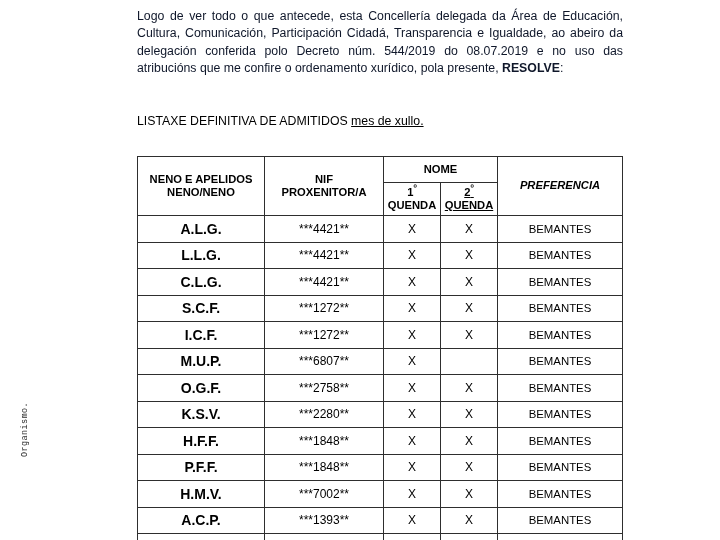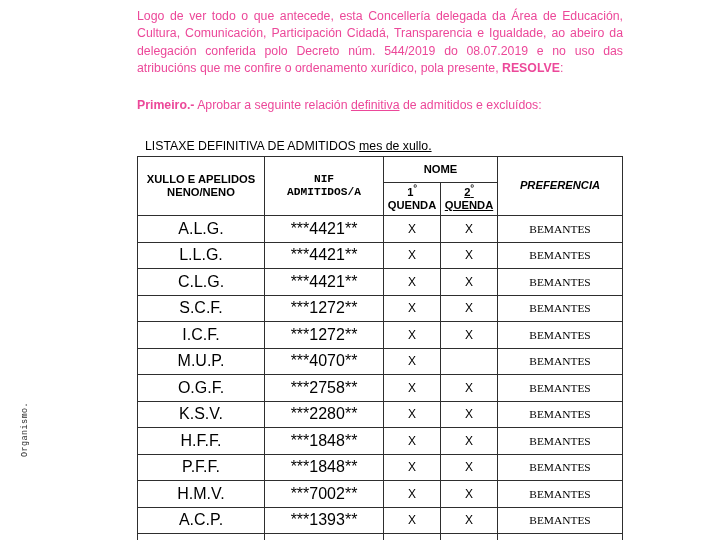--- a/index.html
+++ b/index.html
@@ -47,35 +47,35 @@
     left: 137px;
     top: 8px;
     width: 486px;
   }
 
   p.para {
     margin: 0;
     font-size: 12.3px;
     line-height: 17.4px;
     text-align: justify;
-    color: #ec4899;
+    color: #0f172a;
   }
 
   p.intro {
     text-align: justify;
   }
 
   .spacer-a { height: 19px; }
   .spacer-b { height: 16px; }
 
   b, .bold { font-weight: bold; }
   .uline { text-decoration: underline; }
 
   p.listaxe {
-    margin: 8px;
+    margin: 0;
     font-size: 12.3px;
     line-height: 17px;
   }
 
   
   table.admitidos {
     position: absolute;
     left: 137px;
     top: 156px;
     width: 486px;
@@ -91,67 +91,66 @@
     padding: 0;
     background: #ffffff;
   }
   table.admitidos th {
     font-weight: bold;
     font-size: 11.2px;
     line-height: 13.5px;
   }
 
   th.h-nome    { width: 126px; }
-  th.h-nif     { width: 118px; font-family: Liberation Mono, monospace; }
+  th.h-nif     { width: 118px; }
   th.h-q1      { width: 58px; }
   th.h-q2      { width: 60px; text-decoration: underline; }
   th.h-pref    { width: 124px; font-style: italic; }
 
   th.h-top { height: 25px; }
   th.h-sub { height: 32px; }
   th.h-tall { height: 57px; }
 
-  td.c-nome { height: 25.5px; font-size: 16px; }
-  td.c-nif  { height: 25.5px; font-size: 16px; }
+  td.c-nome { height: 25.5px; font-size: 14px; font-weight: bold; }
+  td.c-nif  { height: 25.5px; font-size: 12px; }
   td.c-q    { height: 25.5px; font-size: 12px; }
-  td.c-pref { height: 25.5px; font-size: 11.4px; font-family: Liberation Serif, serif; }
+  td.c-pref { height: 25.5px; font-size: 11.4px; }
 
   .ord { font-size: 9px; vertical-align: super; line-height: 0; }
 </style>
 </head>
 <body>
 
 <div class="page">
 
   <div class="margin-stamp">Organismo.</div>
 
   <div class="content">
 
     <p class="para intro"><span>Logo de ver todo o que antecede, esta Concellería delegada da Área de Educación, Cultura, Comunicación, Participación Cidadá, Transparencia e Igualdade, ao abeiro da delegación conferida polo Decreto núm. 544/2019 do 08.07.2019 e no uso das atribucións que me confire o ordenamento xurídico, pola presente, </span><b>RESOLVE</b><span>:</span></p>
 
     <div class="spacer-a"></div>
 
-    <p class="para"><b>Primeiro.-</b><span> Aprobar a seguinte relación </span><span class="uline">definitiva</span><span> de admitidos e excluídos:</span></p>
 
     <div class="spacer-b"></div>
 
     <p class="listaxe"><span>LISTAXE DEFINITIVA DE ADMITIDOS </span><span class="uline">mes de xullo.</span></p>
 
   </div>
 
   <table class="admitidos">
     <thead>
       <tr>
         <th class="h-nome h-tall" rowspan="2">
-          <span>XULLO E APELIDOS</span><br>
+          <span>NENO E APELIDOS</span><br>
           <span>NENO/NENO</span>
         </th>
         <th class="h-nif h-tall" rowspan="2">
           <span>NIF</span><br>
-          <span>ADMITIDOS/A</span>
+          <span>PROXENITOR/A</span>
         </th>
         <th class="h-top" colspan="2">NOME</th>
         <th class="h-pref h-tall" rowspan="2">PREFERENCIA</th>
       </tr>
       <tr>
         <th class="h-q1 h-sub">
           <span>1</span><span class="ord">º</span><br>
           <span>QUENDA</span>
         </th>
         <th class="h-q2 h-sub">
@@ -191,21 +190,21 @@
         </tr>
         <tr>
           <td class="c-nome">I.C.F.</td>
           <td class="c-nif">***1272**</td>
           <td class="c-q">X</td>
           <td class="c-q">X</td>
           <td class="c-pref">BEMANTES</td>
         </tr>
         <tr>
           <td class="c-nome">M.U.P.</td>
-          <td class="c-nif">***4070**</td>
+          <td class="c-nif">***6807**</td>
           <td class="c-q">X</td>
           <td class="c-q"></td>
           <td class="c-pref">BEMANTES</td>
         </tr>
         <tr>
           <td class="c-nome">O.G.F.</td>
           <td class="c-nif">***2758**</td>
           <td class="c-q">X</td>
           <td class="c-q">X</td>
           <td class="c-pref">BEMANTES</td>

